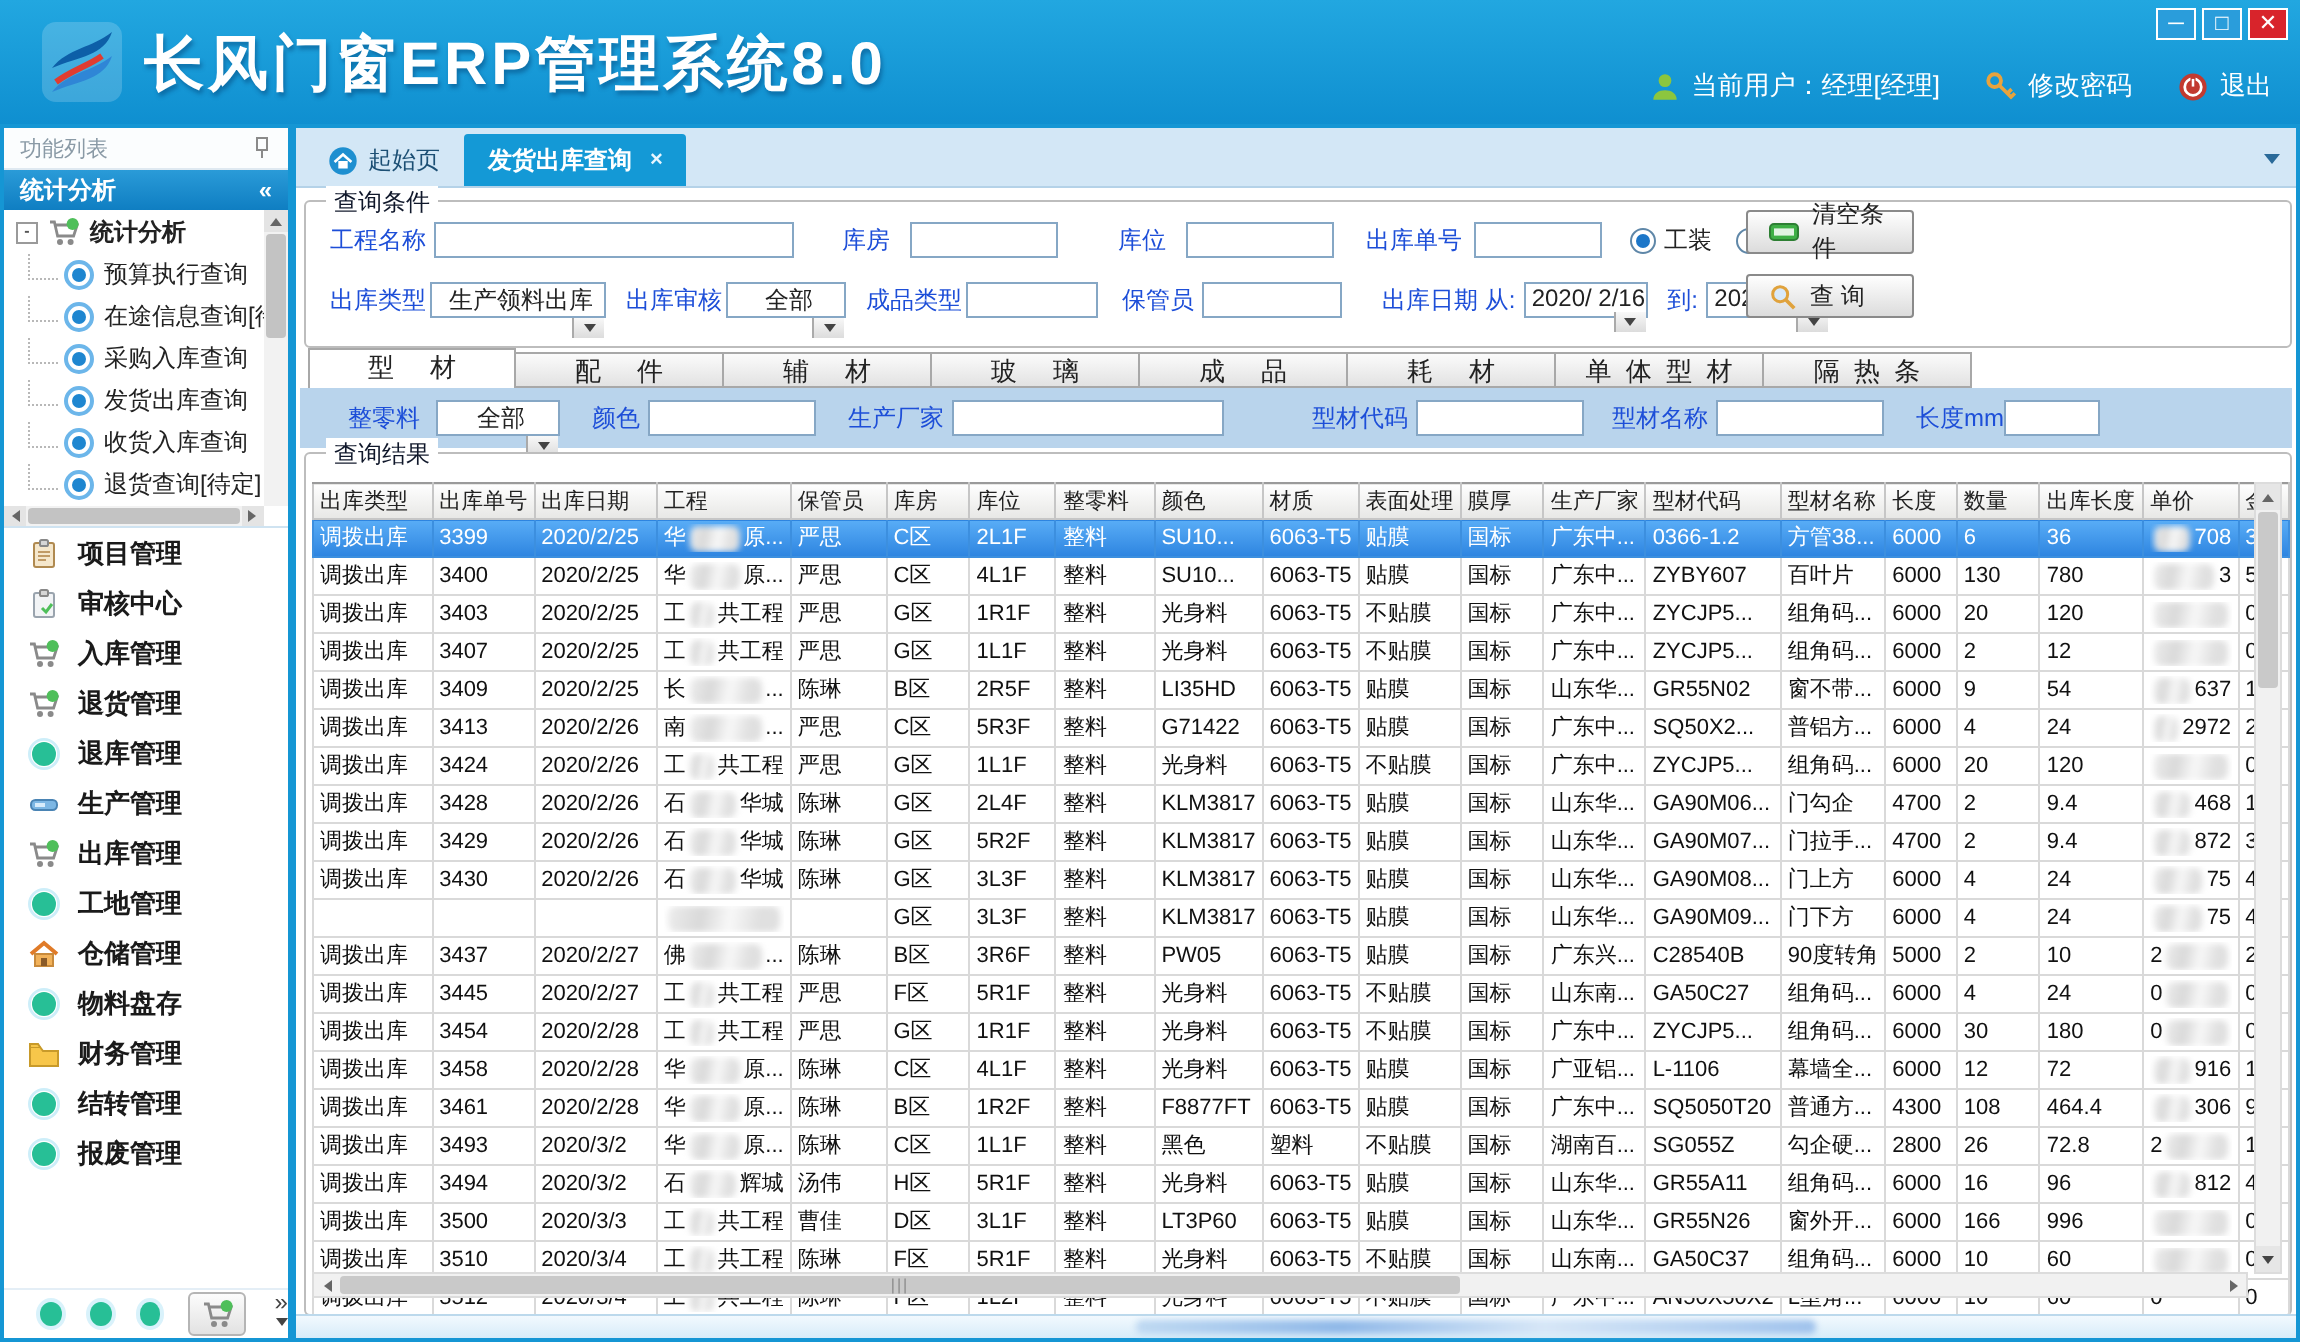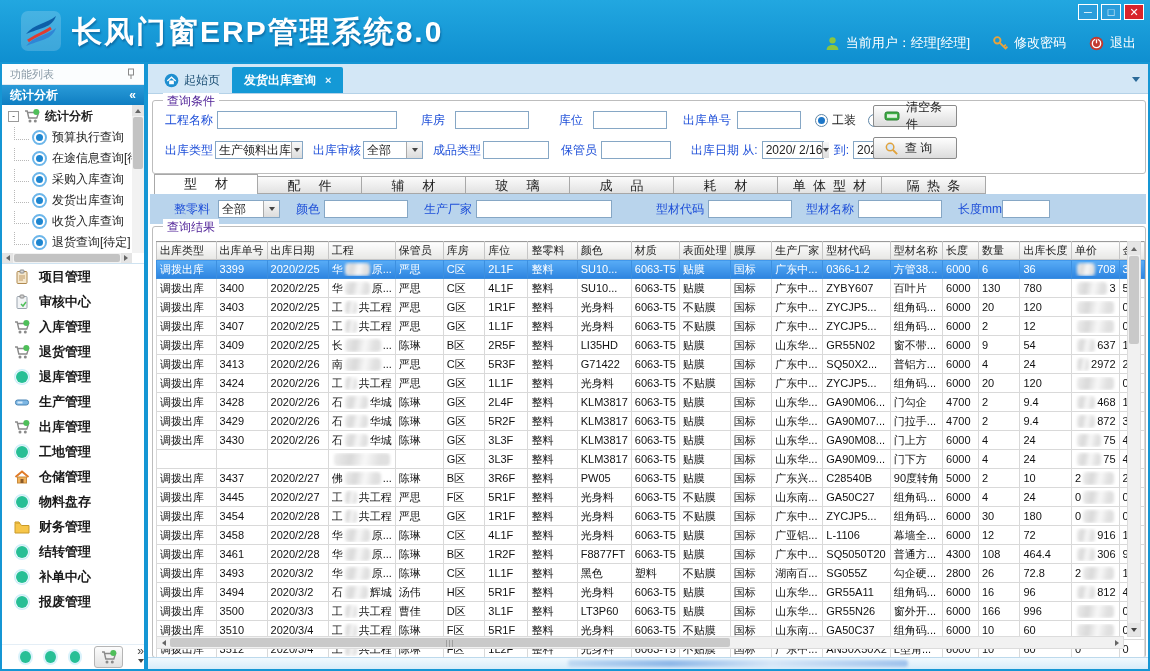--- a/index.html
+++ b/index.html
@@ -64,26 +64,26 @@
   .tab.active{background:#1499d6;color:#fff;font-weight:bold;border-radius:2px 2px 0 0;}
   .tab .x{font-size:11px;margin-left:4px;color:#e8f6ff;}
   .tabdrop{position:absolute;right:8px;top:10px;}
   .tri{width:0;height:0;border:4px solid transparent;}
   .tri.dn{border-top:5px solid #2a6a99;margin-top:3px;}
   .tri.dn.dark{border-top-color:#444;}
   .tri.up{border-bottom:5px solid #666;margin-bottom:2px;}
   .tri.lf{border-right:5px solid #666;margin-right:2px;}
   .tri.rt{border-left:5px solid #666;margin-left:2px;}
   .grp{position:absolute;border:1px solid #bdbdbd;border-radius:3px;background:#fff;}
-  .grp>.legend{position:absolute;top:-8px;left:10px;background:#fff;padding:0 4px;font-size:12px;color:#4c1d95;}
+  .grp>.legend{position:absolute;top:-8px;left:10px;background:#fff;padding:0 4px;font-size:12px;color:#0f172a;}
   .qrow{position:absolute;left:12px;display:flex;align-items:center;font-size:12px;white-space:nowrap;}
   .lbl{color:#1d4ed8;}
   .inp{height:18px;border:1px solid #86a7c5;background:#fff;box-sizing:border-box;}
   .cmb{height:18px;border:1px solid #86a7c5;background:#fff;box-sizing:border-box;
-    display:flex;align-items:center;font-size:12px;padding-left:3px;}
+    display:flex;align-items:center;font-size:12px;padding-left:3px;flex-direction:column;}
   .cmb .da{margin-left:auto;width:15px;height:16px;background:linear-gradient(#f8f8f8,#dcdcdc);
     border-left:1px solid #aaa;display:flex;align-items:center;justify-content:center;}
   .radio{display:flex;align-items:center;gap:4px;}
   .rdot{width:11px;height:11px;border-radius:50%;border:1px solid #5f87a8;background:#fff;position:relative;}
   .rdot.on::after{content:"";position:absolute;inset:2px;border-radius:50%;background:#1c76c8;}
   .btn{height:22px;border:1px solid #8a8a8a;background:linear-gradient(#fefefe,#dcdcdc);
     display:flex;align-items:center;gap:6px;padding:0 10px;font-size:12px;border-radius:2px;box-sizing:border-box;}
   .mtabs{position:absolute;left:6px;top:110px;display:flex;align-items:flex-end;height:20px;}
   .mtab{width:104px;height:18px;box-sizing:border-box;border:1px solid #a8a8a8;border-left:none;
     background:linear-gradient(#fbfbfb,#e2e2e2);text-align:center;font-size:13px;line-height:17px;
@@ -366,29 +366,20 @@
           </span>
           <span>结转管理</span>
         </div>
         <div class="mitem">
           <span class="micon">
             <svg viewBox="0 0 16 16">
               <circle cx="8" cy="8" r="6" fill="#27bf96"></circle>
               <circle cx="8" cy="8" r="7.3" fill="none" stroke="#cdeef9" stroke-width="1.4"></circle>
             </svg>
           </span>
-          <span>补单中心</span>
-        </div>
-        <div class="mitem">
-          <span class="micon">
-            <svg viewBox="0 0 16 16">
-              <circle cx="8" cy="8" r="6" fill="#27bf96"></circle>
-              <circle cx="8" cy="8" r="7.3" fill="none" stroke="#cdeef9" stroke-width="1.4"></circle>
-            </svg>
-          </span>
           <span>报废管理</span>
         </div>
       </div>
   <div class="sbot">
     <span class="gdot"></span>
     <span class="gdot"></span>
     <span class="gdot"></span>
     <span class="sbtn">
           <span class="micon">
             <svg viewBox="0 0 16 16">

